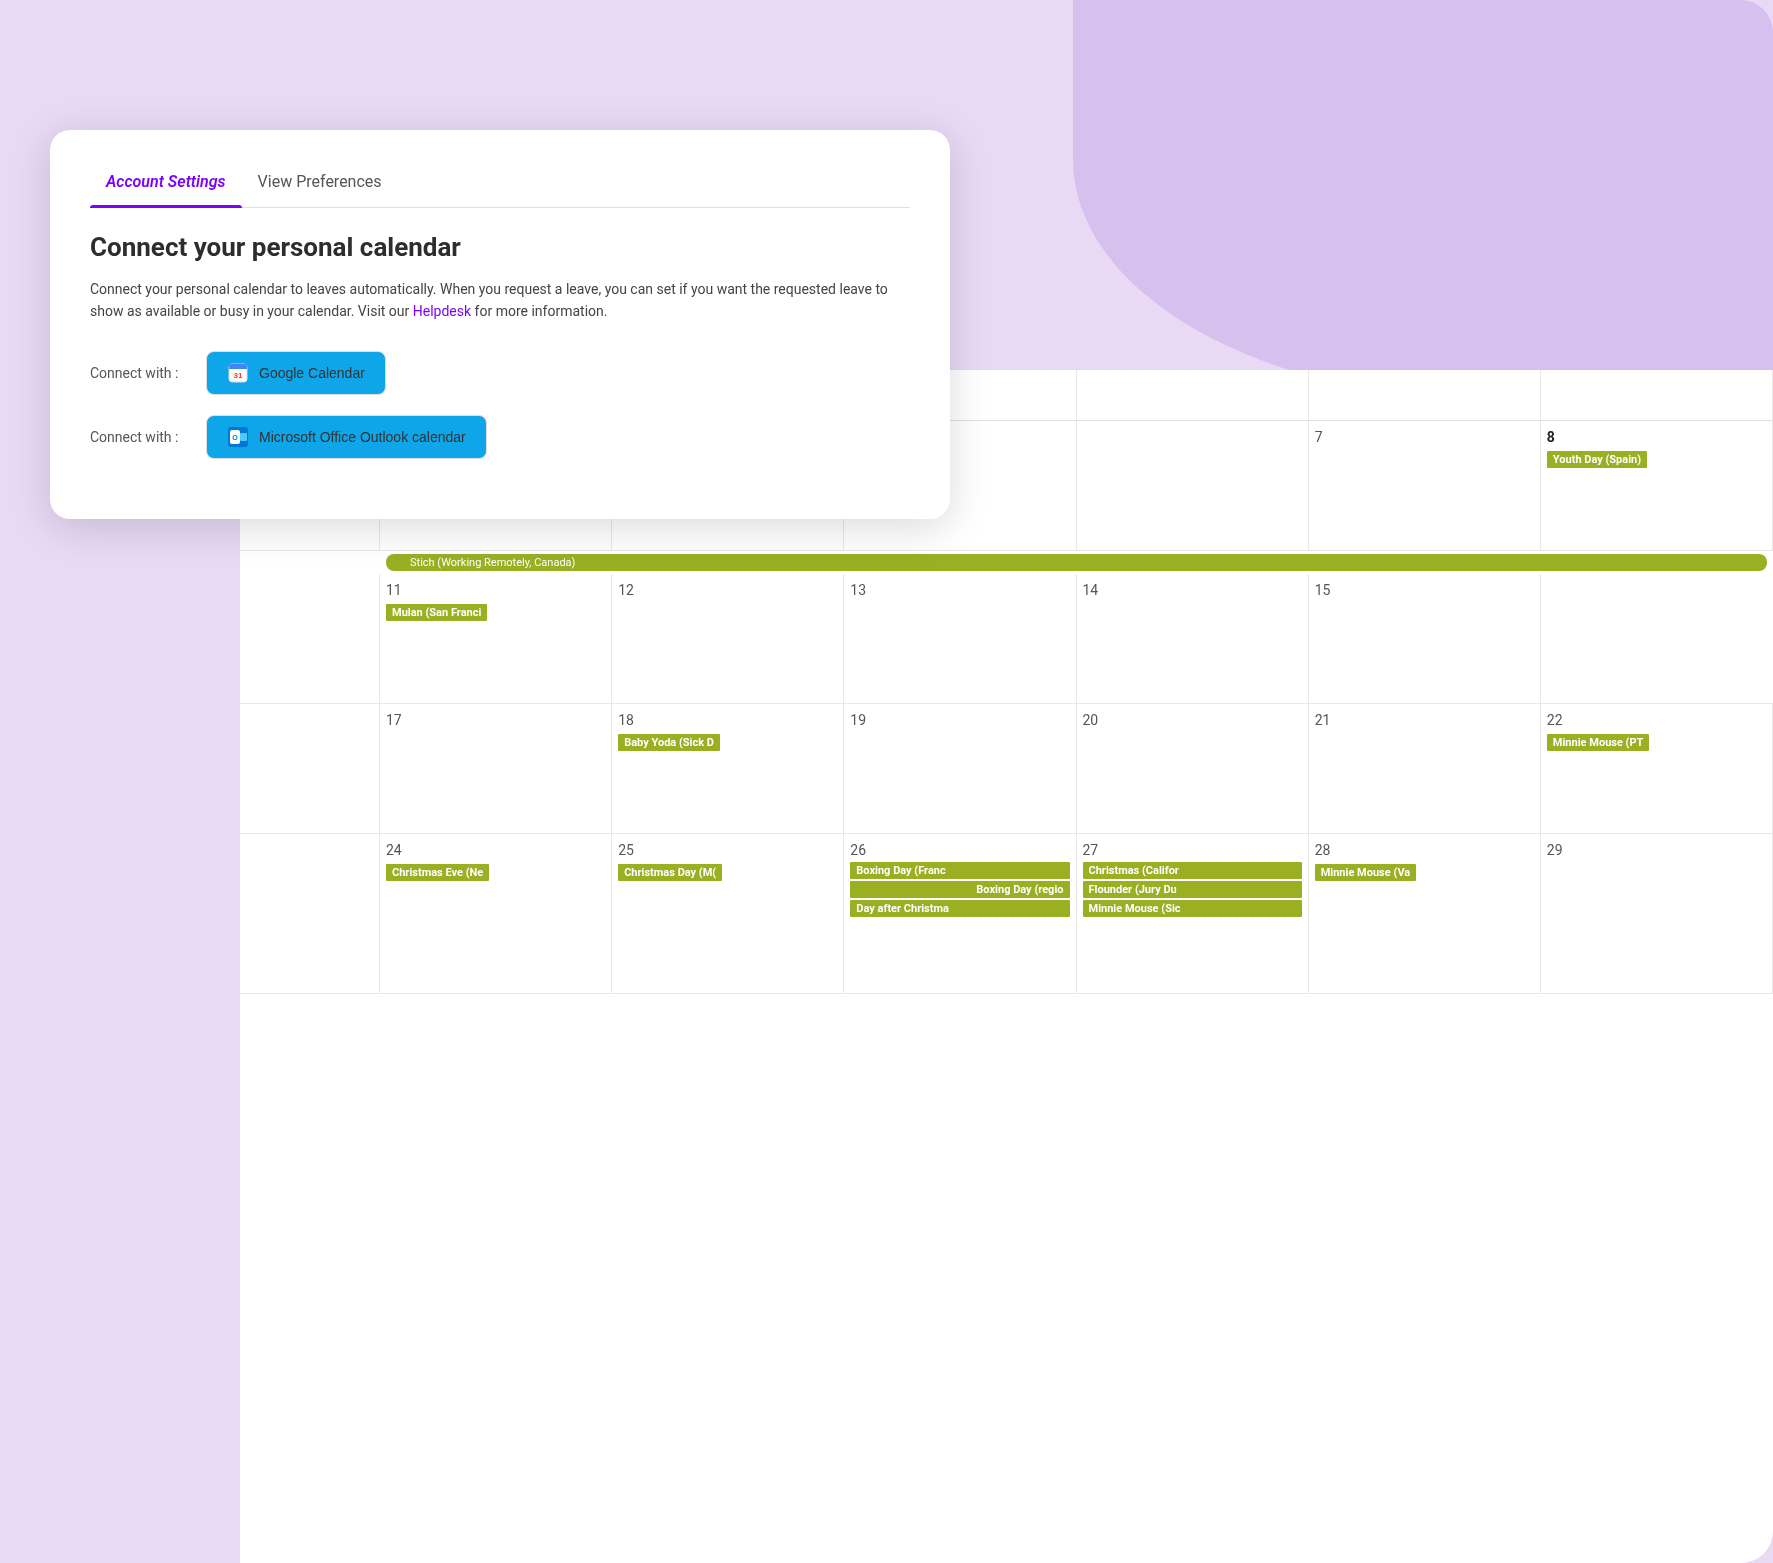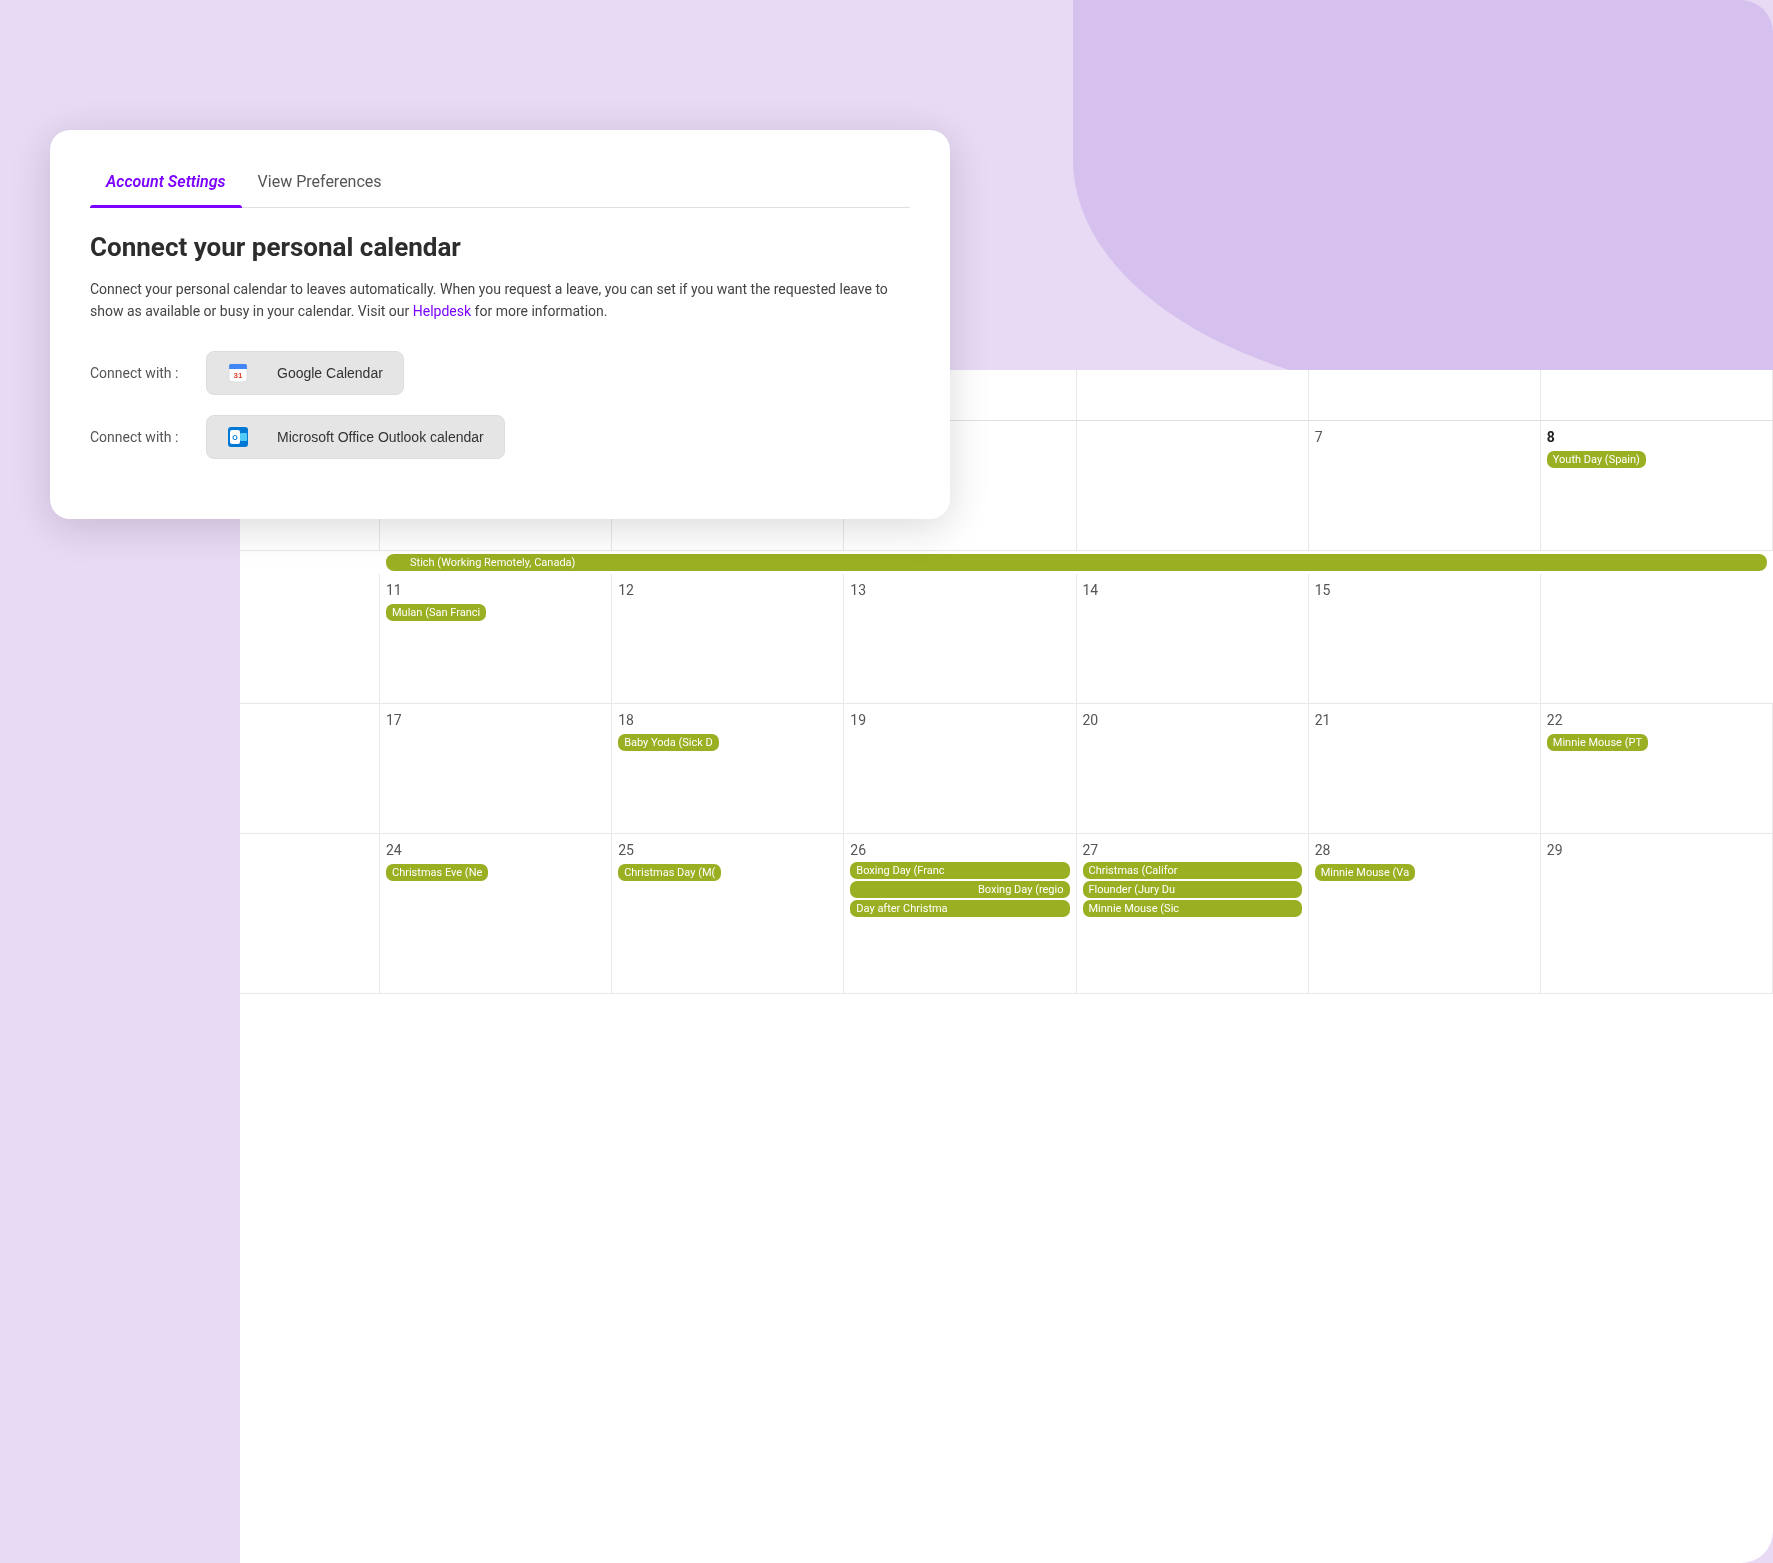--- a/index.html
+++ b/index.html
@@ -104,25 +104,25 @@
 
     .connect-label {
       font-size: 14px;
       color: #555;
       min-width: 100px;
     }
 
     .connect-btn {
       display: flex;
       align-items: center;
-      gap: 28px;
+      gap: 10px;
       padding: 10px 20px;
       border: 1.5px solid #ddd;
       border-radius: 8px;
-      background: #e5e5e5;
+      background: #0ea5e9;
       cursor: pointer;
       font-size: 14px;
       color: #333;
       font-weight: 500;
     }
 
     
     .calendar-bg {
       position: absolute;
       top: 370px;
@@ -179,26 +179,27 @@
       font-weight: 700;
       color: #222;
     }
 
     .event-tag {
       display: inline-block;
       background: #9aaf22;
       color: white;
       font-size: 11px;
       padding: 2px 6px;
-      border-radius: 7px;
+      border-radius: 1px;
       margin-top: 2px;
       white-space: nowrap;
       overflow: hidden;
       text-overflow: ellipsis;
       max-width: 100%;
+      font-weight: bold;
     }
 
     .span-event {
       background: #9aaf22;
       color: white;
       font-size: 11px;
       padding: 2px 24px;
       border-radius: 8px;
       white-space: nowrap;
       overflow: hidden;

